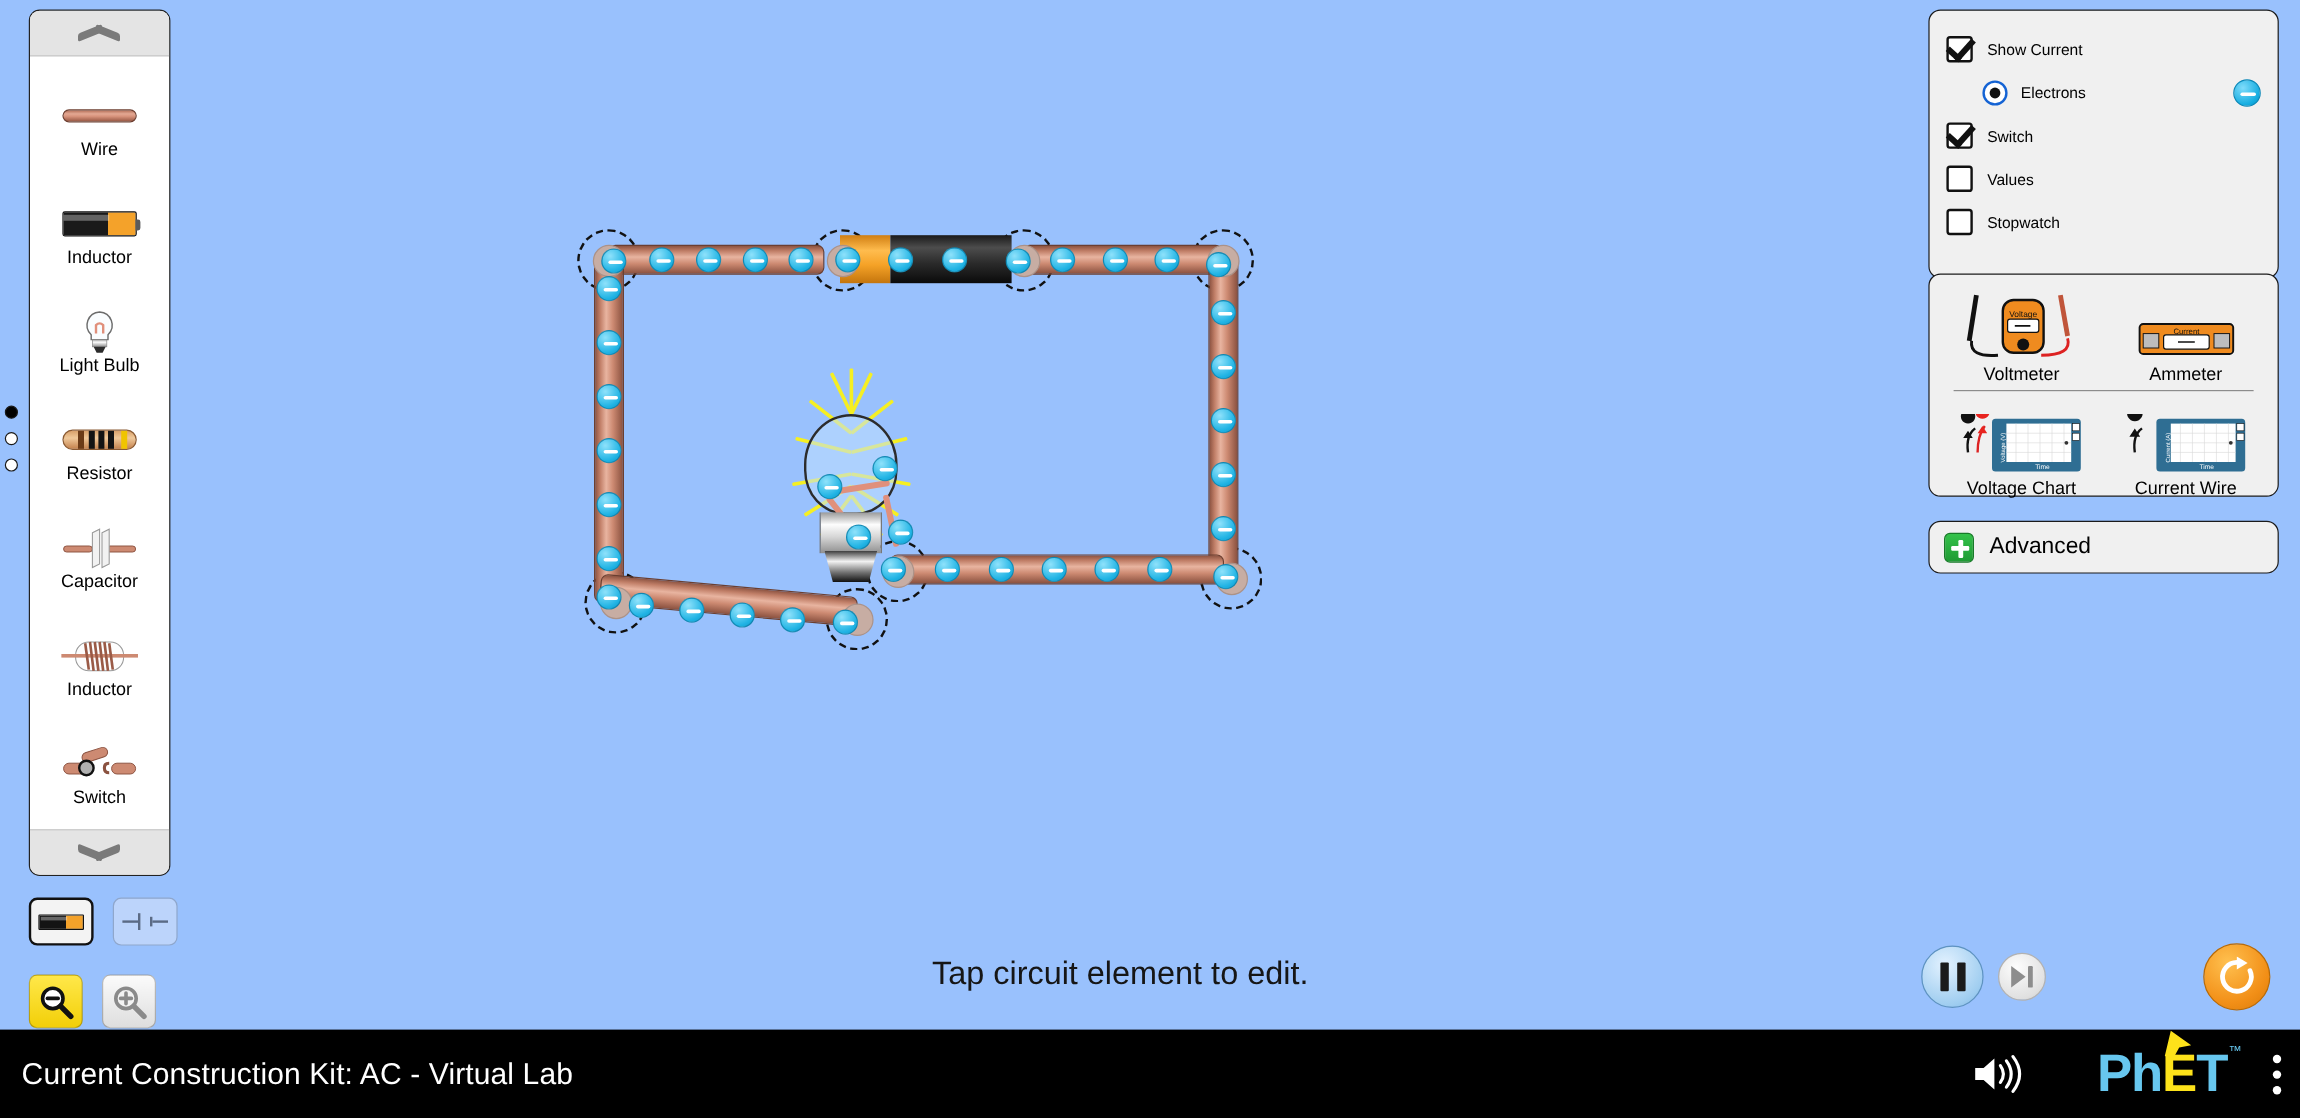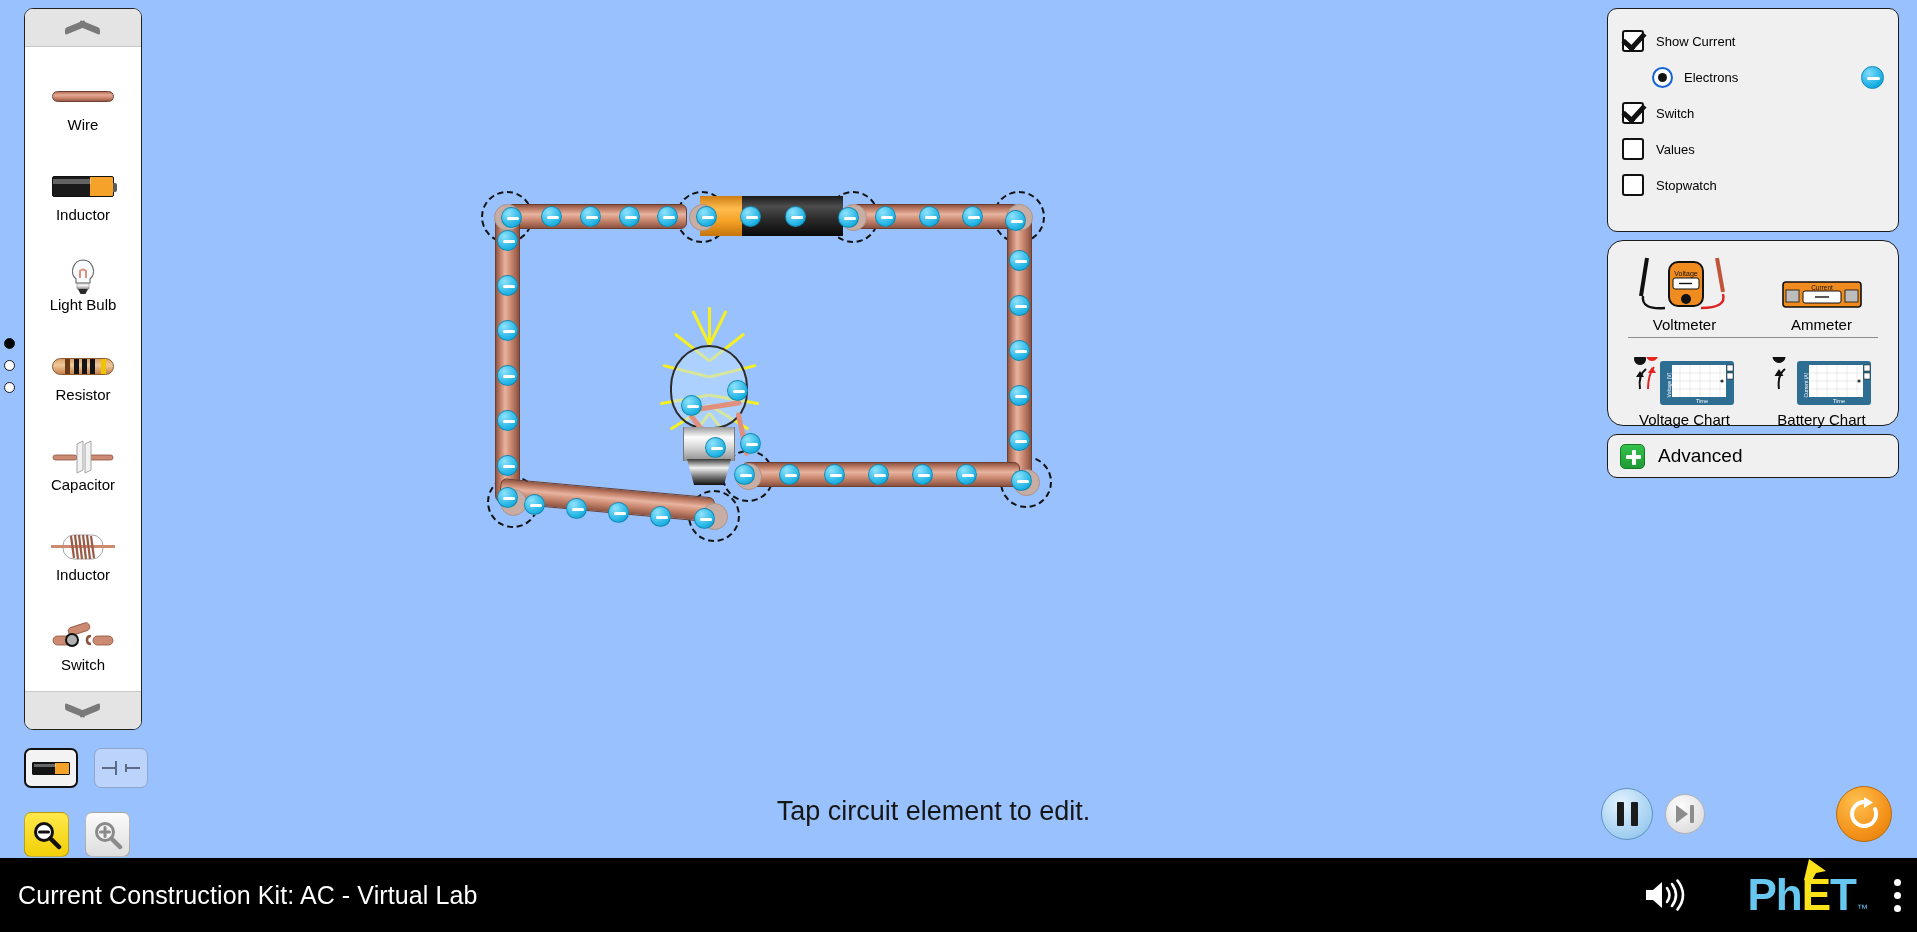--- a/index.html
+++ b/index.html
@@ -151,21 +151,21 @@
   #hint-text span { margin-left: -50px; }
 
   
   .panel {
     position: absolute;
     background: #f0f0f0;
     border: 1.5px solid #1b1b1b;
     border-radius: 10px;
   }
   #display-panel { right: 18px; top: 8px; width: 292px; height: 224px; padding: 14px 14px 0 14px; }
-  #meters-panel  { right: 18px; top: 240px; width: 292px; height: 186px; border-radius: 16px; }
+  #meters-panel  { right: 18px; top: 228px; width: 292px; height: 186px; }
   #advanced-panel{ right: 18px; top: 434px; width: 292px; height: 44px; display:flex; align-items:center; padding-left: 12px; gap: 13px; }
 
   .ck-row { display: flex; align-items: center; gap: 12px; height: 36px; }
   .ck-row.indent { padding-left: 30px; gap: 11px; }
   .checkbox {
     width: 22px; height: 22px; flex: 0 0 22px;
     background: #fff; border: 2.5px solid #111; border-radius: 3px;
     position: relative;
   }
   .checkbox.checked::after {
@@ -256,21 +256,21 @@
     border: 1.5px solid #b86a07;
   }
 
   
   #navbar {
     position:absolute; left:0; top: 858px; width: 1917px; height: 74px;
     background: #000; display:flex; align-items:center;
   }
   #sim-title { color:#fff; font-size: 25px; margin-left: 18px; letter-spacing: .1px; }
   #navbar-right { margin-left:auto; display:flex; align-items:center; gap: 26px; margin-right: 16px; }
-  #phet-logo { display:flex; align-items:flex-end; position:relative;margin-left:36px; }
+  #phet-logo { display:flex; align-items:flex-start; position:relative;margin-left:36px; }
   .logo-ph { color:#67c7ef; font-size: 44px; font-weight: bold; letter-spacing:-1px; }
   .logo-e  { color:#fde21a; font-size: 44px; font-weight: bold; letter-spacing:-1px; }
   .logo-t  { color:#67c7ef; font-size: 44px; font-weight: bold; letter-spacing:-1px; }
   .logo-tm { color:#67c7ef; font-size: 11px; margin-left:1px; margin-bottom:6px; }
   #kebab { display:flex; flex-direction:column; gap:6px; }
   #kebab .d { width:7px;height:7px;border-radius:50%;background:#fff; }
 
   
   #circuit { position:absolute; left:0; top:0; width:1917px; height:858px; }
   .wire {
@@ -678,21 +678,21 @@
           <g stroke="#d7d7d7" stroke-width=".5">
             <path d="M48 8 v32 M58 8 v32 M68 8 v32 M78 8 v32 M88 8 v32"></path>
             <path d="M40 16 h54 M40 24 h54 M40 32 h54"></path>
           </g>
           <text x="35" y="32" font-size="5" fill="#fff" text-anchor="middle" transform="rotate(-90 35 28)" font-family="Liberation Sans, sans-serif">Current (A)</text>
           <text x="70" y="46" font-size="5.5" fill="#fff" text-anchor="middle" font-family="Liberation Sans, sans-serif">Time</text>
           <circle cx="90" cy="24" r="1.6" fill="#333"></circle>
           <rect x="95" y="8" width="6" height="6" fill="#fff" stroke="#111" stroke-width=".5"></rect>
           <rect x="95" y="16" width="6" height="6" fill="#fff" stroke="#111" stroke-width=".5"></rect>
         </svg>
-        <div class="meter-label">Battery Chart</div>
+        <div class="meter-label">Current Wire</div>
       </div>
     </div>
   </div>
 
   <div class="panel" id="advanced-panel">
     <div class="plus-badge"></div>
     <div id="advanced-label">Advanced</div>
   </div>
 
   <div id="time-controls">

